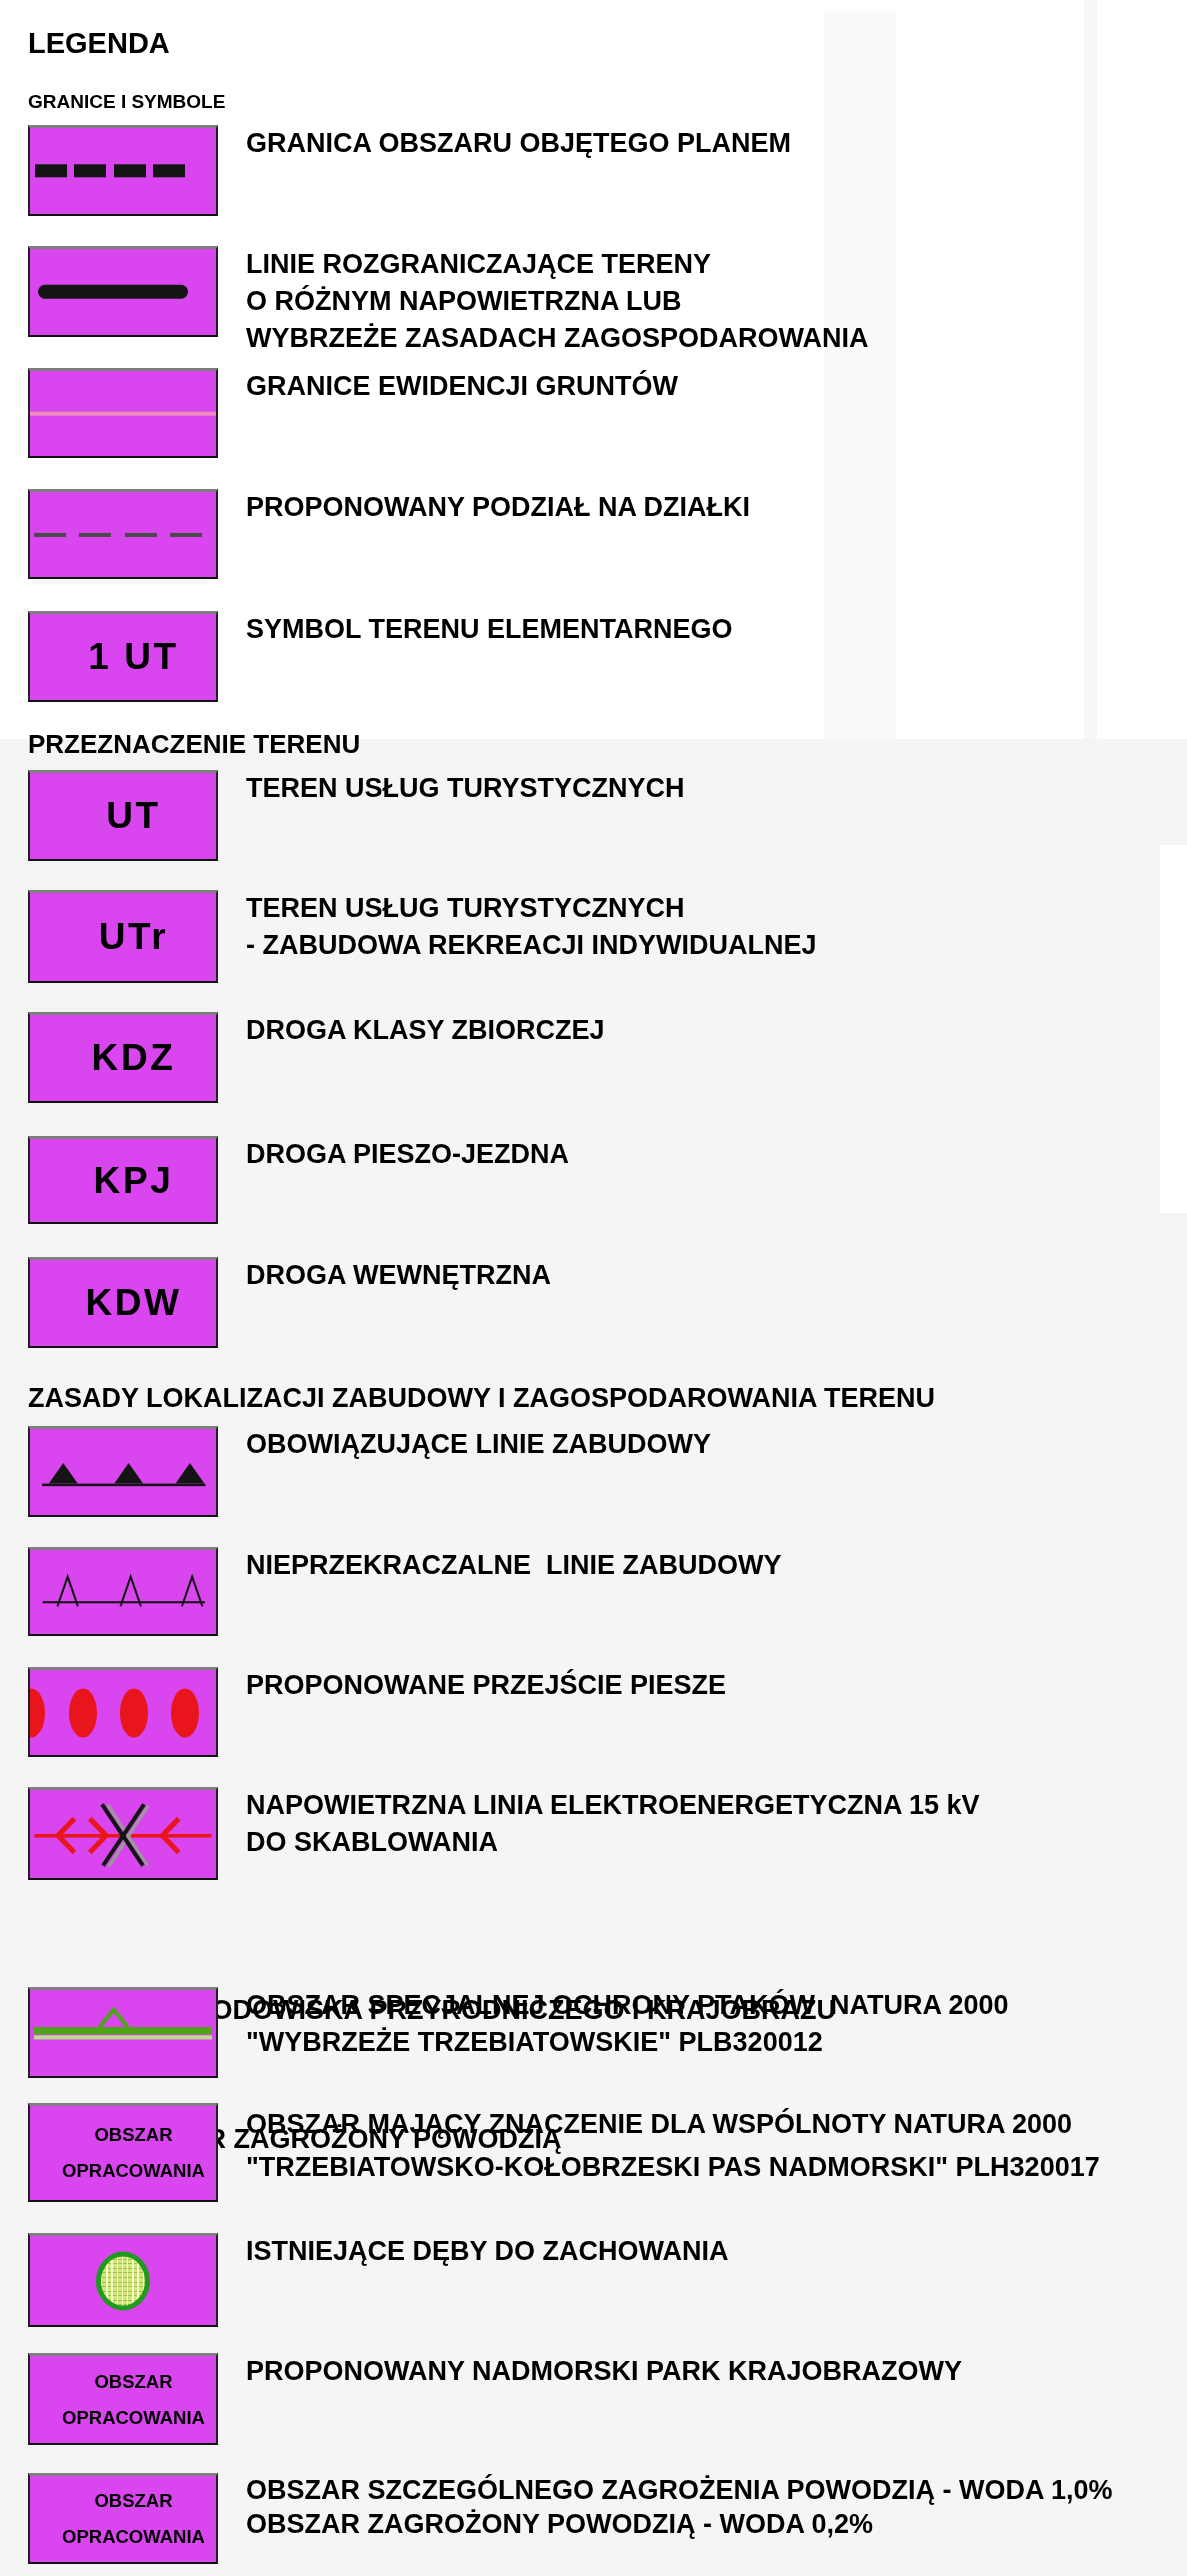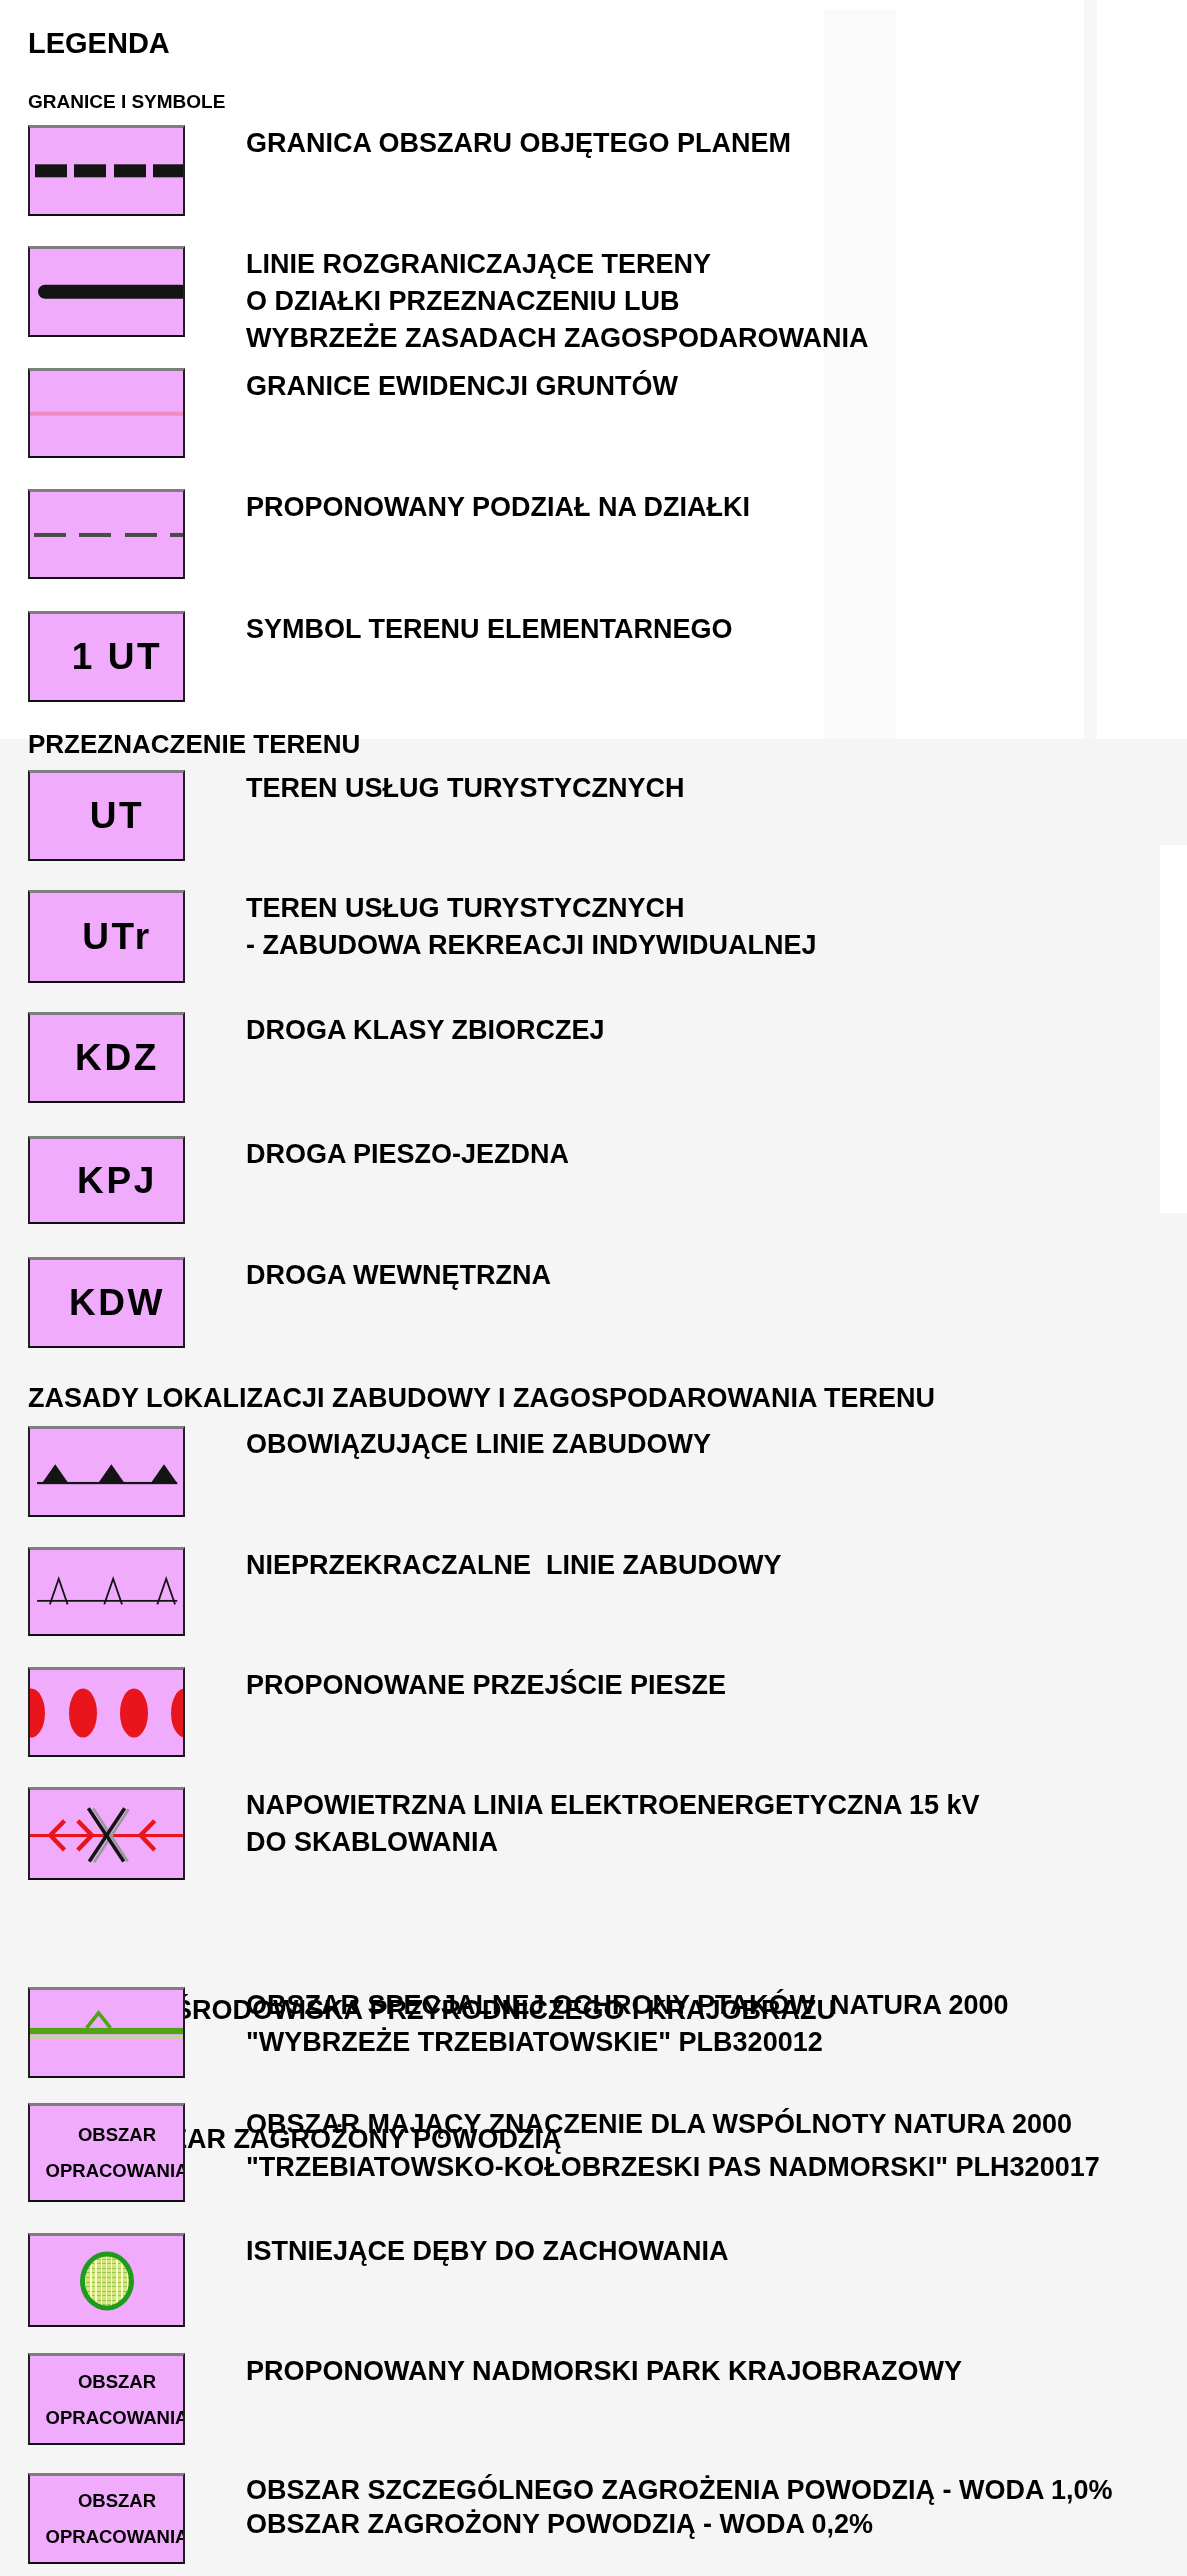--- a/index.html
+++ b/index.html
@@ -15,22 +15,22 @@
   .bg-white-strip{ left:1160px; top:845px; width:27px; height:368px; background:#ffffff; }
 
   .hdr {
     position:absolute; left:28px; font-size:26px; line-height:32px;
     white-space:pre; color:#000;
   }
   .hdr-title { font-size:29px; }
   .hdr-multi { line-height:43px; }
 
   .box {
-    position:absolute; left:28px; width:157px; box-sizing:border-box;
-    background:#f0abfc; border:2.1px solid #1f1f1f;
+    position:absolute; left:28px; width:190px; box-sizing:border-box;
+    background:#d946ef; border:2.1px solid #1f1f1f;
     border-top:3.1px solid #7e7e7e; border-bottom:2.6px solid #0f0f0f;
     overflow:hidden;
     padding-left:21px;
   }
   .lbl {
     position:absolute; left:246px; display:flex; flex-direction:column;
     justify-content:flex-start; font-size:27px; line-height:37px;
     white-space:pre; color:#000;
   }
   .sym-text {
@@ -84,21 +84,21 @@
   </div>
   <div class="lbl" style="top:125px;height:91px">
     <span>GRANICA OBSZARU OBJĘTEGO PLANEM</span>
   </div>
 
   <div class="box" style="top:246px;height:91px">
     <div class="solid-line"></div>
   </div>
   <div class="lbl" style="top:246px;height:91px">
     <span>LINIE ROZGRANICZAJĄCE TERENY</span>
-    <span>O DZIAŁKI PRZEZNACZENIU LUB</span>
+    <span>O RÓŻNYM NAPOWIETRZNA LUB</span>
     <span>WYBRZEŻE ZASADACH ZAGOSPODAROWANIA</span>
   </div>
 
   <div class="box" style="top:368px;height:90px">
     <div class="pink-line"></div>
   </div>
   <div class="lbl" style="top:368px;height:90px">
     <span>GRANICE EWIDENCJI GRUNTÓW</span>
   </div>
 

